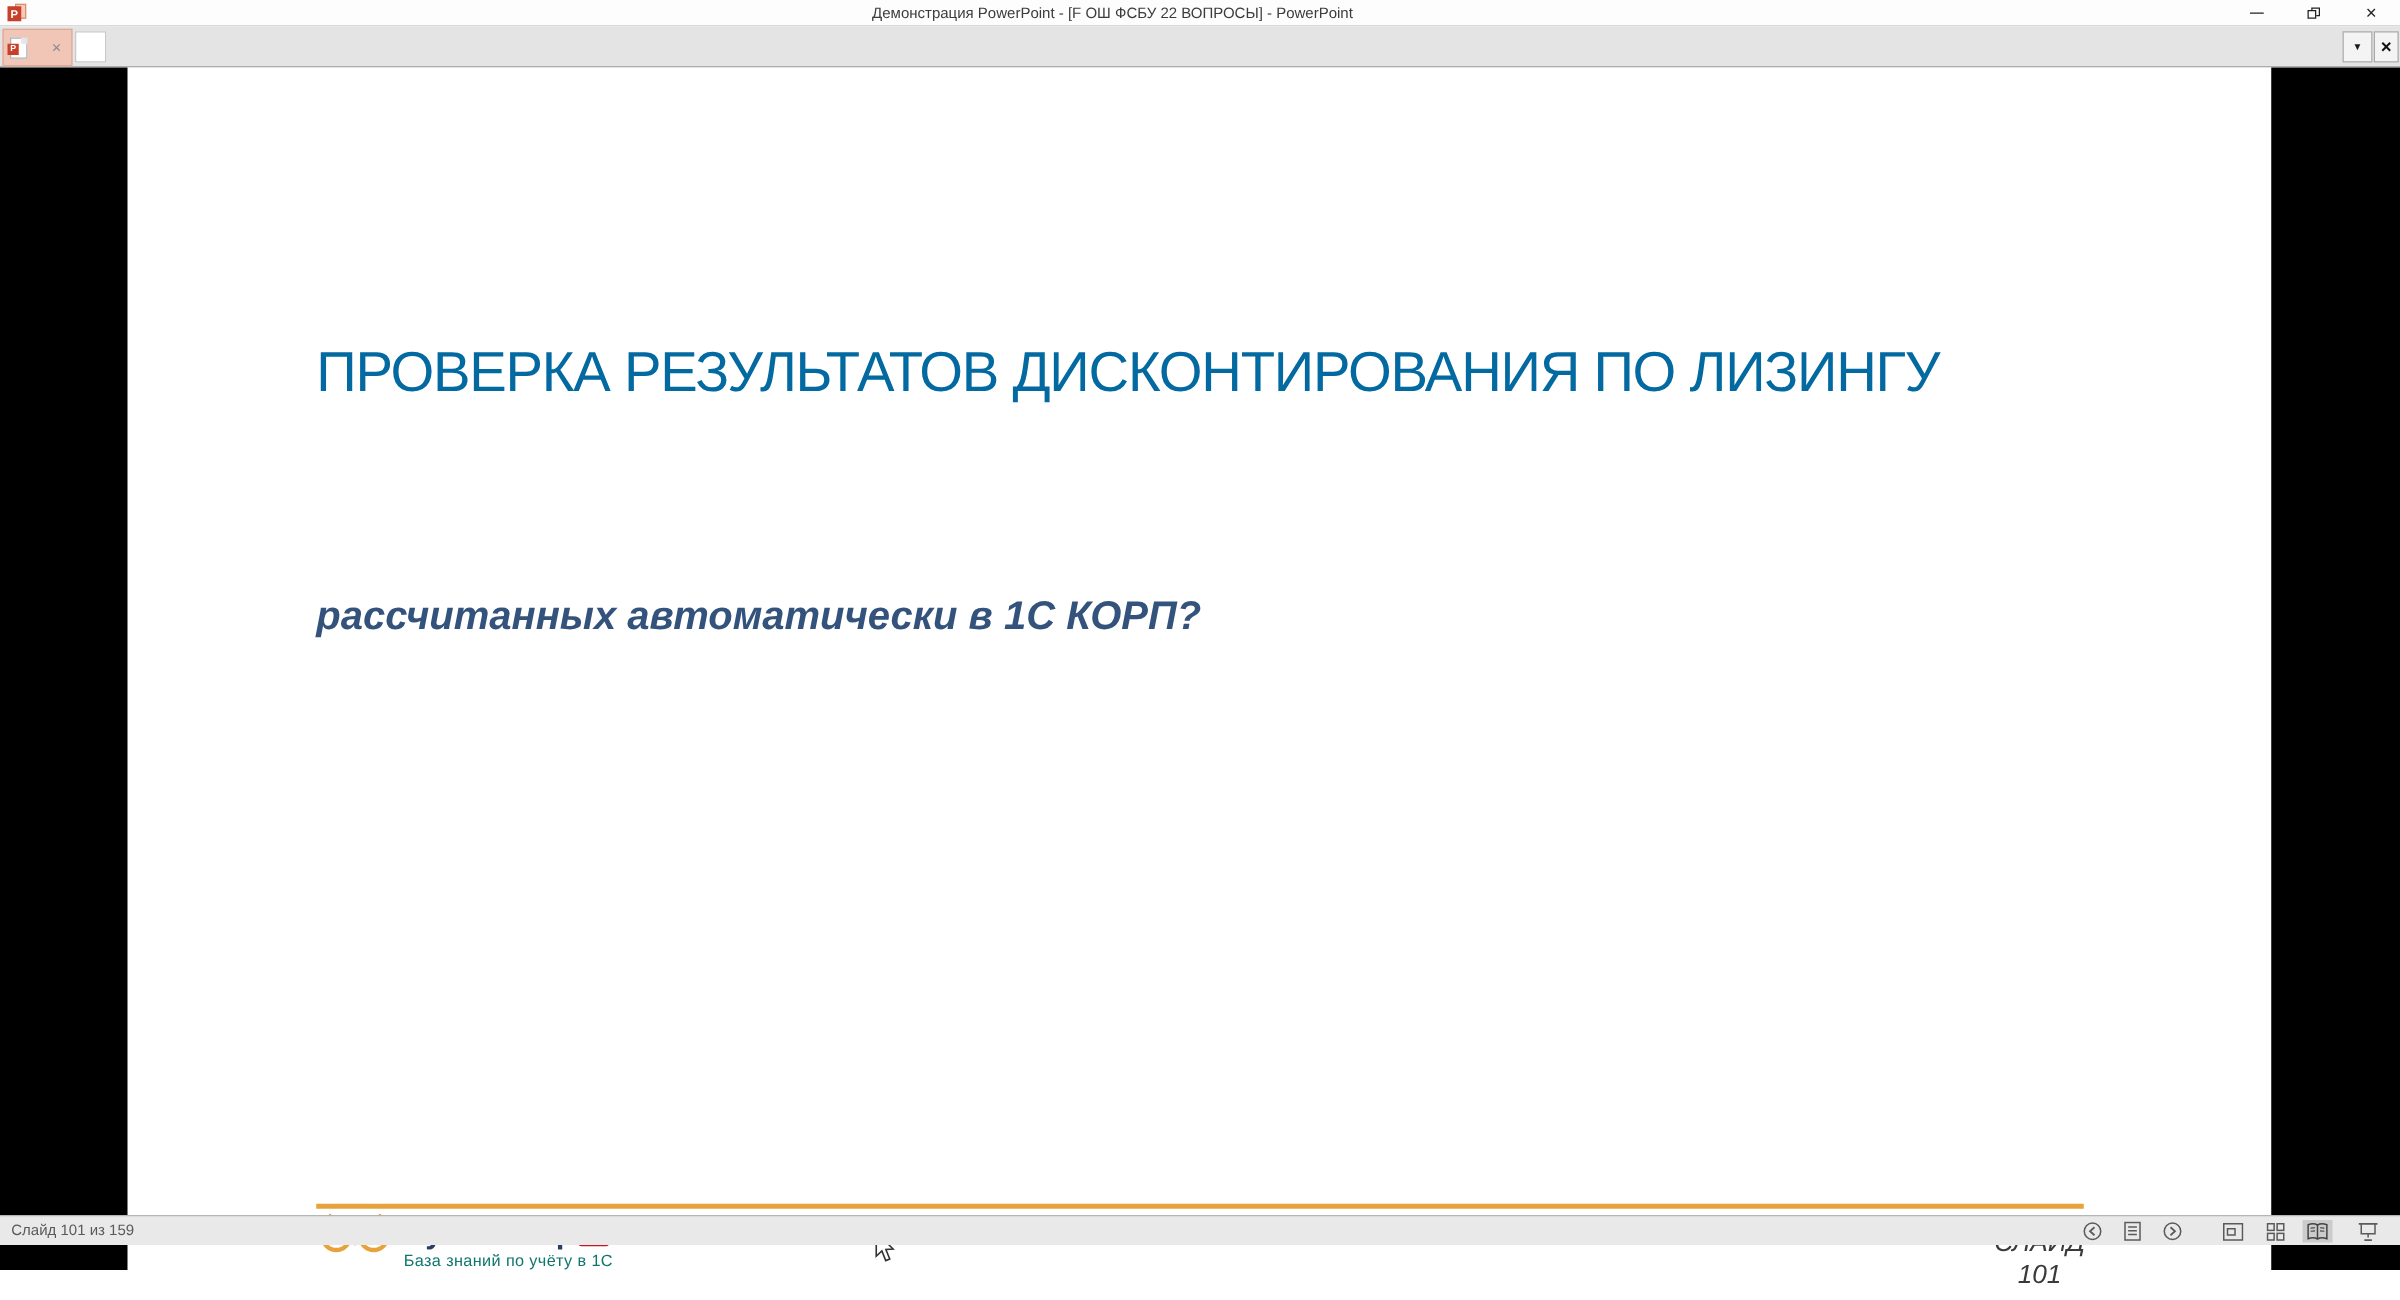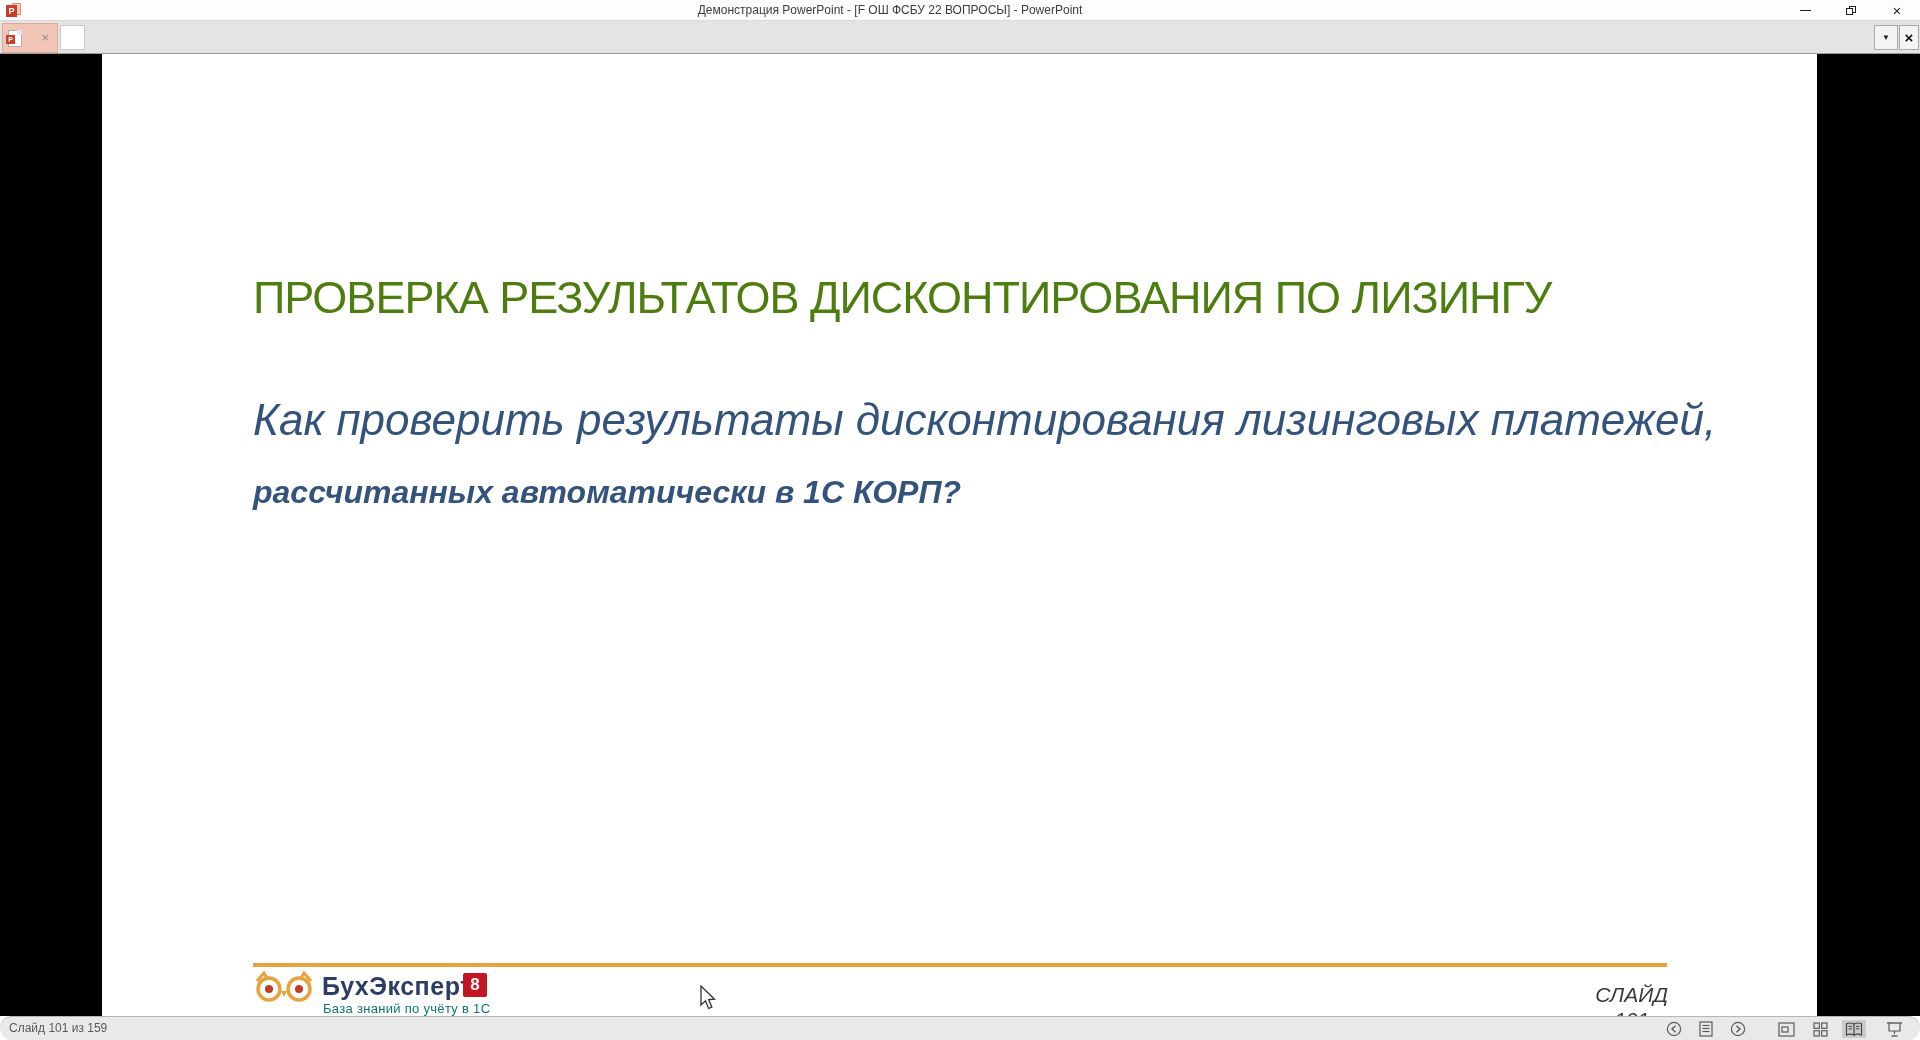--- a/index.html
+++ b/index.html
@@ -43,21 +43,21 @@
 
   
   .content{position:absolute;left:0;top:54px;width:1920px;height:962px;background:#fff;}
   .pillar{position:absolute;top:0;height:962px;background:#000;}
   .pillar-left{left:0;width:102px;}
   .pillar-right{left:1817px;width:103px;}
 
   .slide-title{position:absolute;left:253px;top:110px;font-size:52px;font-weight:bold;
                color:#BF1722;letter-spacing:0;white-space:nowrap;}
   .slide-heading{position:absolute;left:253px;top:218px;font-size:45px;font-weight:normal;
-                 color:#4d7c0f;white-space:nowrap;letter-spacing:-1px;}
+                 color:#0369a1;white-space:nowrap;letter-spacing:-1px;}
   .question-label{position:absolute;left:253px;top:282px;font-size:44px;font-weight:bold;color:#BF1722;}
   .q-line1{position:absolute;left:253px;top:341px;width:1293px;font-size:44px;font-style:italic;
            color:#33537D;text-align:justify;text-align-last:justify;white-space:nowrap;
             }
   .q-line1::after{content:"";display:inline-block;width:100%;}
   .q-line2{position:absolute;left:253px;top:420px;font-size:32px;font-style:italic;color:#33537D;white-space:nowrap;font-weight:bold;}
 
   .rule-orange{position:absolute;left:253px;top:909px;width:1414px;height:4px;background:#E8A23C;}
 
   .owl{position:absolute;left:253px;top:917px;}
@@ -65,22 +65,22 @@
   .badge{position:absolute;left:463px;top:919px;width:24px;height:24px;background:#C31622;color:#fff;
          font-size:17px;font-weight:bold;display:flex;align-items:center;justify-content:center;border-radius:2px;}
   .tagline{position:absolute;left:323px;top:947px;font-size:13px;color:#0f766e;letter-spacing:0.3px;}
 
   .slide-caption{position:absolute;right:252px;top:928px;text-align:center;font-style:italic;
                  font-size:21px;line-height:25px;color:#3a3a3a;}
 
   .cursor{position:absolute;left:700px;top:931px;}
 
   
-  .statusbar{position:absolute;left:0;top:1016px;width:1920px;height:24px;background:#e9e9e9;
-             border-top:1px solid #b5b5b5;box-sizing:border-box;border-radius:12px;}
+  .statusbar{position:absolute;left:0;top:972px;width:1920px;height:24px;background:#e9e9e9;
+             border-top:1px solid #b5b5b5;box-sizing:border-box;}
   .slide-counter{position:absolute;left:9px;top:0;height:23px;line-height:23px;font-size:12px;color:#5a5a5a;}
   .sb-icon{position:absolute;top:3px;width:24px;height:18px;display:flex;align-items:center;justify-content:center;}
   .sb-icon.active{background:#cbcbcb;}
   .sb-icon svg{display:block;}
 </style>
 </head>
 <body>
 
 <div class="screen">
 
@@ -119,21 +119,20 @@
     <div class="tabbar-close">
         <span>×</span>
       </div>
   </div>
 
   <div class="content">
     <div class="pillar pillar-left"></div>
     <div class="pillar pillar-right"></div>
 
     <div class="slide-heading">ПРОВЕРКА РЕЗУЛЬТАТОВ ДИСКОНТИРОВАНИЯ ПО ЛИЗИНГУ</div>
-    <div class="q-line1">Как проверить результаты дисконтирования лизинговых платежей,</div>
     <div class="q-line2">рассчитанных автоматически в 1С КОРП?</div>
 
     <div class="rule-orange"></div>
 
     <div class="owl">
       <svg width="62" height="34" viewBox="0 0 62 34">
         <path d="M4 10 L11 2 L15 9" fill="none" stroke="#E8A23C" stroke-width="3"></path>
         <path d="M58 10 L51 2 L47 9" fill="none" stroke="#E8A23C" stroke-width="3"></path>
         <circle cx="16" cy="18" r="11" fill="none" stroke="#E8A23C" stroke-width="3.5"></circle>
         <circle cx="46" cy="18" r="11" fill="none" stroke="#E8A23C" stroke-width="3.5"></circle>

